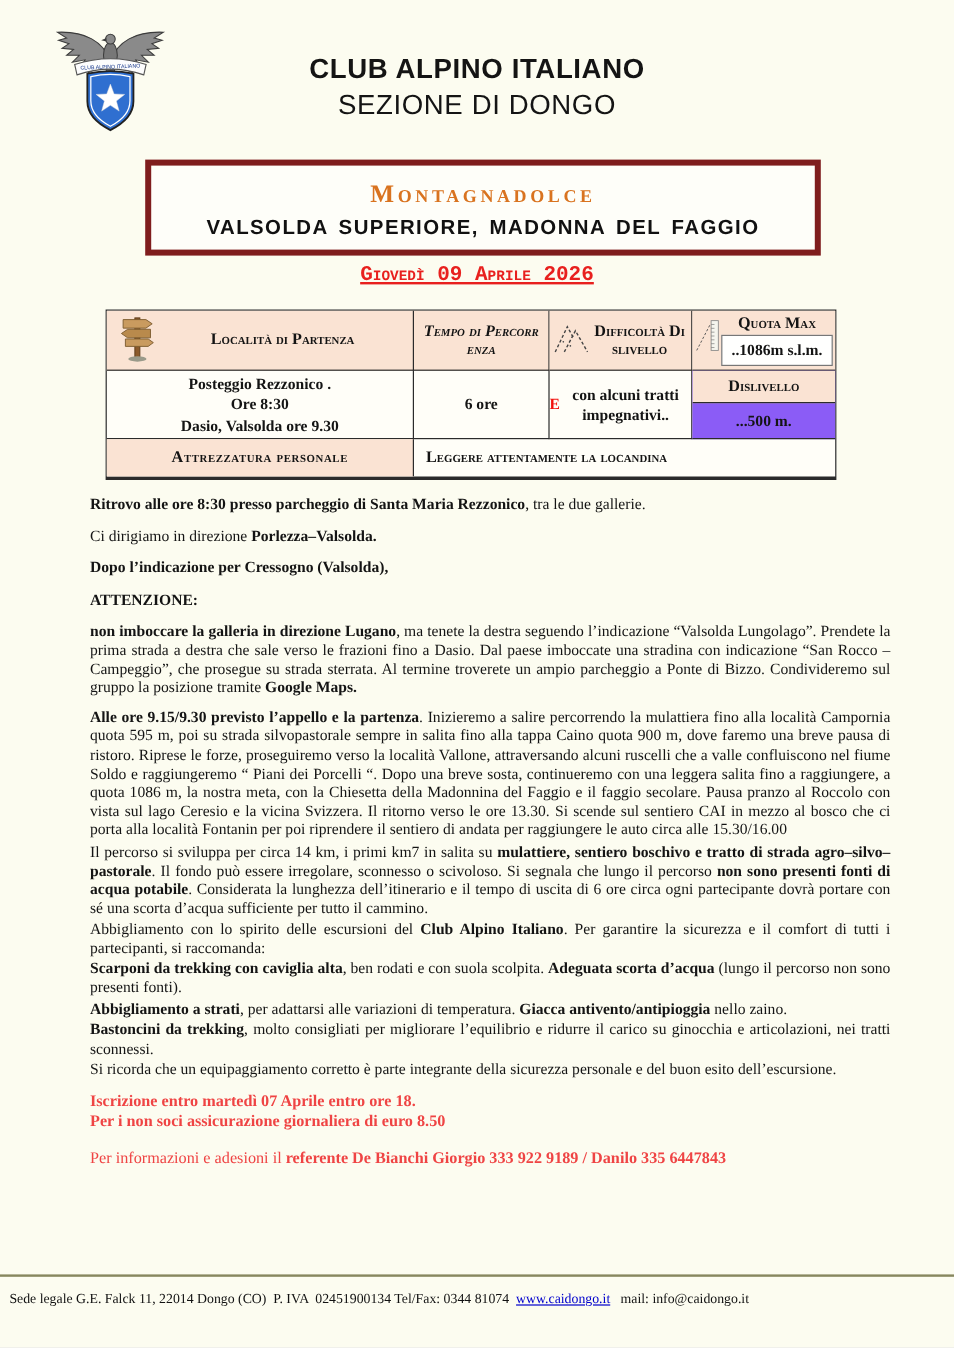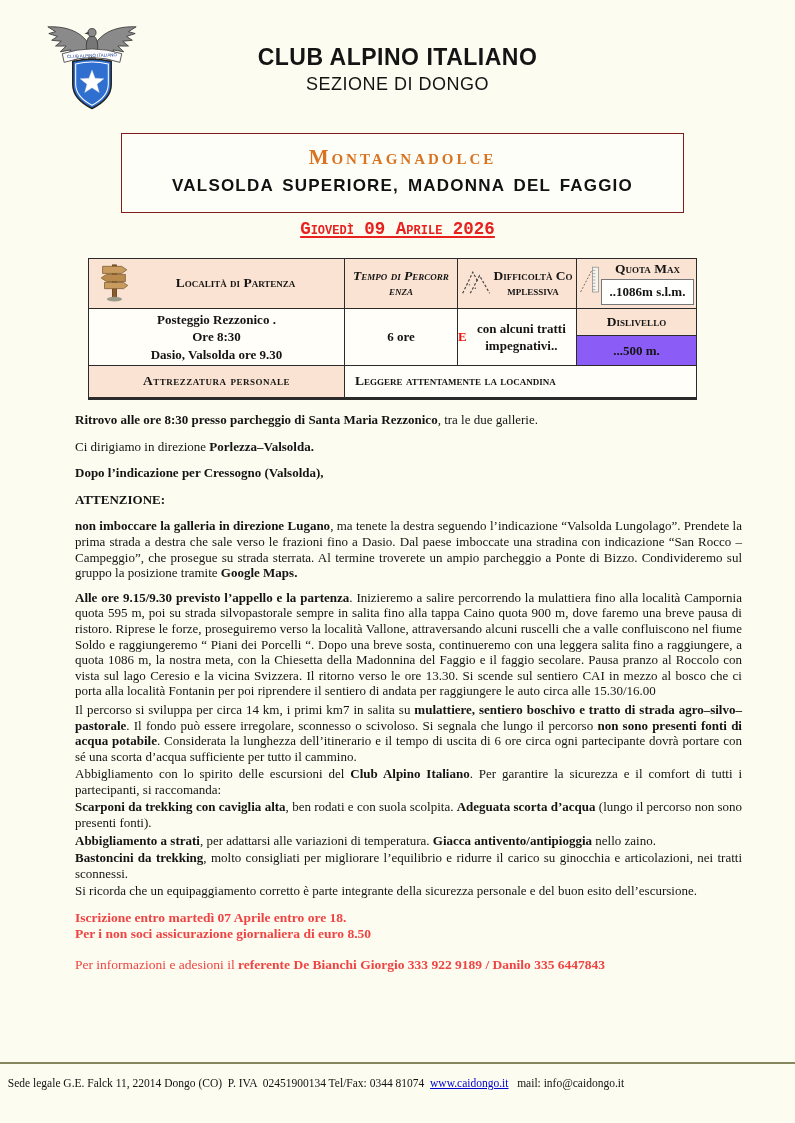--- a/index.html
+++ b/index.html
@@ -3,25 +3,25 @@
 <meta charset="utf-8">
 <style>
   html,body{margin:0;padding:0;background:#e8e8e8;}
   .page{position:relative;width:795px;height:1123px;background:#FCFCF0;
         font-family:"Liberation Serif",serif;color:#141414;overflow:hidden;margin:0 auto;}
 
   
   .logo{position:absolute;left:44px;top:20px;width:96px;height:102px;}
   .masthead{position:absolute;left:0;top:44px;width:795px;text-align:center;}
   .masthead .title{font-family:"Liberation Sans",sans-serif;font-weight:bold;font-size:23px;letter-spacing:.5px;}
-  .masthead .subtitle{font-family:"Liberation Sans",sans-serif;font-size:18px;margin-top:3px;letter-spacing:.5px;}
+  .masthead .subtitle{font-family:"Liberation Sans",sans-serif;font-size:23px;margin-top:3px;letter-spacing:.5px;}
 
   
   .event-box{position:absolute;left:121px;top:133px;width:563px;height:80px;
-             background:#FEFEF9;border:1px solid #7f1d1d;text-align:center;box-sizing:border-box;}
+             background:#FEFEF9;border:5px solid #7f1d1d;text-align:center;box-sizing:border-box;}
   .program{margin-top:11px;font-size:21px;font-weight:bold;font-variant:small-caps;letter-spacing:3px;color:#D9731F;}
   .event-title{margin-top:6px;font-family:"Liberation Sans",sans-serif;font-size:17px;font-weight:bold;
                letter-spacing:1.2px;word-spacing:3px;color:#111;}
   .date-line{position:absolute;left:0;top:219px;width:795px;text-align:center;
              font-family:Liberation Mono, monospace;font-weight:bold;font-size:17.5px;
              font-variant:small-caps;color:#E8201E;text-decoration:underline;
              text-decoration-thickness:2px;text-underline-offset:2px;}
 
   
   .info-table{position:absolute;left:88px;top:258px;width:607px;display:grid;
@@ -127,21 +127,21 @@
 
     <div class="cell peach diff-cell">
       <span class="icon">
         <svg viewBox="0 0 38 36" width="32" height="31">
           <path d="M2,32 L14,7 L20,18" fill="none" stroke="#444" stroke-width="1.4" stroke-dasharray="3,2.2"></path>
           <path d="M11,32 L22,11 L34,32" fill="none" stroke="#444" stroke-width="1.4" stroke-dasharray="3,2.2"></path>
           <circle cx="10" cy="22" r="0.8" fill="#444"></circle>
             <circle cx="17" cy="26" r="0.8" fill="#444"></circle>
         </svg>
       </span>
-      <span class="hdr brk">Difficoltà Complessiva</span>
+      <span class="hdr brk">Difficoltà Dislivello</span>
     </div>
 
     <div class="cell peach last quota-cell">
       <span class="quota-icon">
         <svg viewBox="0 0 30 38" width="24" height="32">
           <path d="M2,34 L16,7" fill="none" stroke="#555" stroke-width="1" stroke-dasharray="2.5,2"></path>
           <rect x="17" y="3" width="7.5" height="31" fill="#f5f5ee" stroke="#888" stroke-width="0.9"></rect>
           <g stroke="#777" stroke-width="0.7">
             <line x1="17" y1="7" x2="20.5" y2="7"></line>
               <line x1="17" y1="11" x2="20.5" y2="11"></line>

